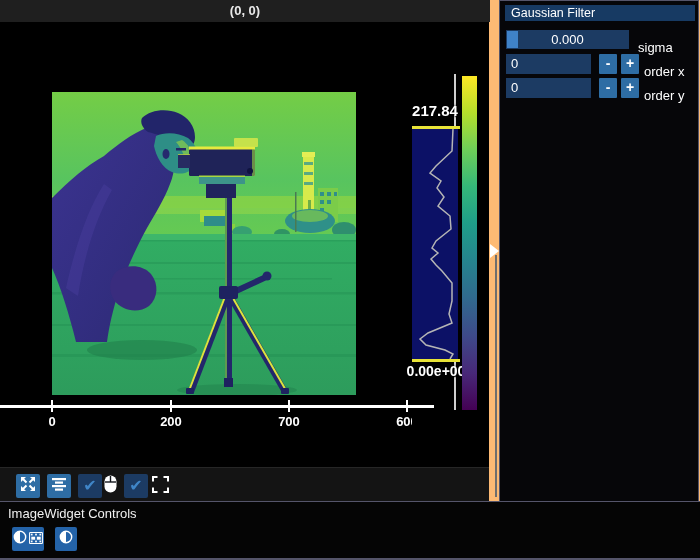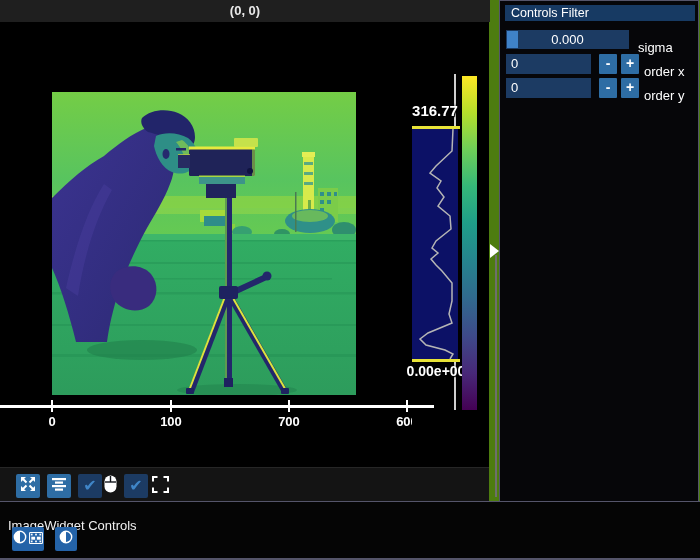--- a/index.html
+++ b/index.html
@@ -1,16 +1,16 @@
 <!DOCTYPE html>
 <html><head>
 <meta charset="utf-8">
 <style>
   html,body{margin:0;padding:0;background:#000;}
-  #root{position:relative;width:700px;height:560px;background:#4d7c0f;
+  #root{position:relative;width:700px;height:560px;background:#fdba74;
         font-family:"Liberation Sans","DejaVu Sans",sans-serif;overflow:hidden;}
   .abs{position:absolute;}
   
   .titlebar{left:0;top:0;width:490px;height:22px;background:#1f1f1f;color:#e9e9e9;
             font-size:13px;font-weight:bold;text-align:center;line-height:22px;}
   .canvas{left:0;top:22px;width:489px;height:445px;background:#000;overflow:hidden;}
   .img-frame{left:52px;top:70px;width:304px;height:303px;}
   
   .axis-line{left:0;top:383px;width:434px;height:3px;background:#fff;}
   .tick{top:378px;width:2px;height:12px;background:#fff;}
@@ -47,21 +47,21 @@
   .field{background:#1c3b63;color:#fff;font-size:13px;}
   .slider{left:6px;top:29px;width:123px;height:19px;text-align:center;line-height:19px;}
   .slider-handle{position:absolute;left:1px;top:1px;width:11px;height:17px;background:#3f82c8;}
   .spin-input{left:6px;width:85px;height:20px;line-height:20px;padding-left:5px;box-sizing:border-box;}
   .spin-btn{width:18px;height:20px;background:#2e6da4;color:#fff;font-size:14px;font-weight:bold;
             text-align:center;line-height:19px;border-radius:1px;}
   .rp-label{color:#fff;font-size:13px;line-height:20px;margin-top:8px;}
   
   .hdivider{left:0;top:501px;width:700px;height:1px;background:#55556a;}
   .footer{left:0;top:502px;width:700px;height:56px;background:#050505;}
-  .footer-title{left:8px;top:16px;color:#f0f0f0;font-size:13px;line-height:16px;}
+  .footer-title{left:8px;top:4px;color:#f0f0f0;font-size:13px;line-height:16px;}
   .fbtn{position:absolute;top:25px;height:24px;background:#2463a8;border-radius:2px;
         display:flex;align-items:center;justify-content:center;gap:2px;}
 </style>
 </head>
 <body>
 
 <div id="root">
 
   <div class="abs titlebar">(0, 0)</div>
 
@@ -165,27 +165,27 @@
       </svg>
     </div>
 
     <div class="abs axis-line"></div>
     <div class="abs tick" style="left:51px;"></div>
     <div class="abs tick" style="left:170px;"></div>
     <div class="abs tick" style="left:288px;"></div>
     <div class="abs tick" style="left:406px;"></div>
     <div class="abs tick-labels">
       <span class="tick-label" style="left:22px;">0</span>
-      <span class="tick-label" style="left:141px;">100</span>
+      <span class="tick-label" style="left:141px;">200</span>
       <span class="tick-label" style="left:259px;">700</span>
       <span class="tick-label" style="left:377px;">600</span>
     </div>
 
     <div class="abs lut-vline"></div>
-    <div class="abs lut-max">316.77</div>
+    <div class="abs lut-max">217.84</div>
     <div class="abs lut-edge" style="top:104px;"></div>
     <div class="abs hist-box">
       <svg width="46" height="230" viewBox="0 0 46 230">
         <polyline fill="none" stroke="#b5b5b5" stroke-width="1.5" points="41,0 40,22 24,37 18,44 29,52 25,59 32,68 26,77 38,87 39,100 24,112 20,119 26,124
                   19,130 24,136 30,142 40,154 40,172 37,185 40,194 16,204 8,210 14,216 33,221 41,225 38,230"></polyline>
       </svg>
     </div>
     <div class="abs lut-edge" style="top:337px;"></div>
     <div class="abs lut-min">0.00e+00</div>
     <div class="abs cbar"></div>
@@ -232,21 +232,21 @@
         <path d="M16,11.5 V16 H11.5"></path>
           <path d="M5.5,16 H1 V11.5"></path>
       </svg>
     </span>
   </div>
 
   <div class="abs split-line"></div>
   <div class="abs split-arrow"></div>
 
   <div class="abs rpanel">
-    <div class="abs rp-header">Controls Filter</div>
+    <div class="abs rp-header">Gaussian Filter</div>
 
     <div class="abs field slider">
       <div class="slider-handle"></div>
       <span>0.000</span>
     </div>
     <span class="abs rp-label" style="left:138px;top:29px;line-height:19px;">sigma</span>
 
     <div class="abs field spin-input" style="top:53px;">
       <span>0</span>
     </div>

